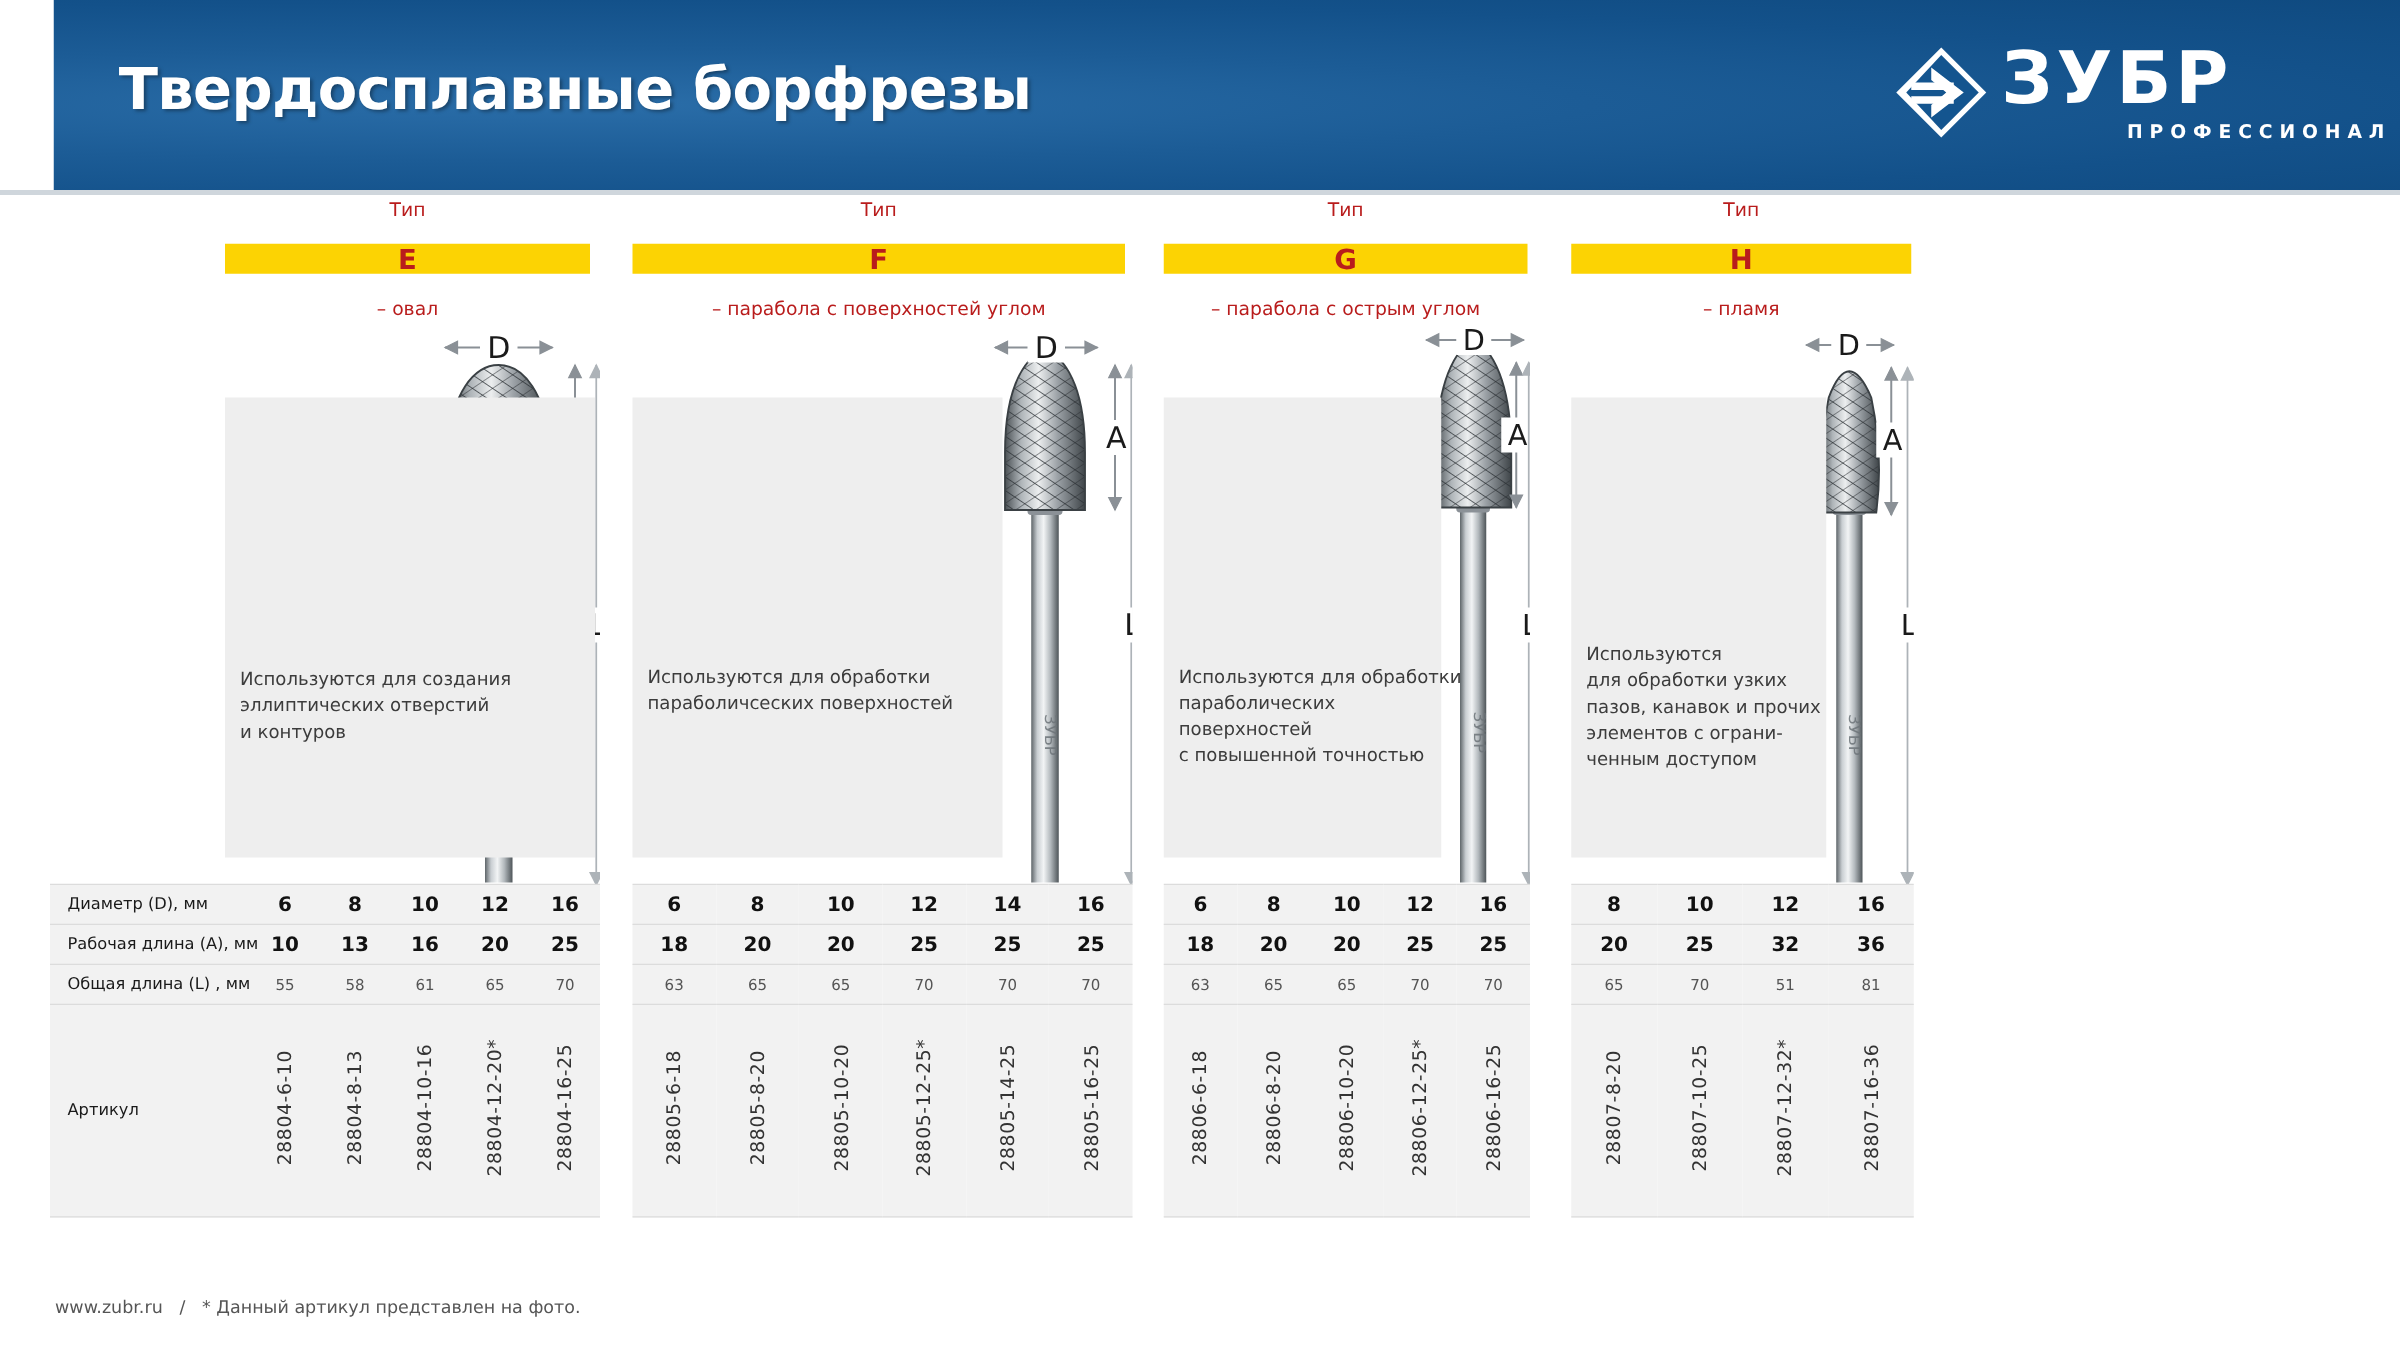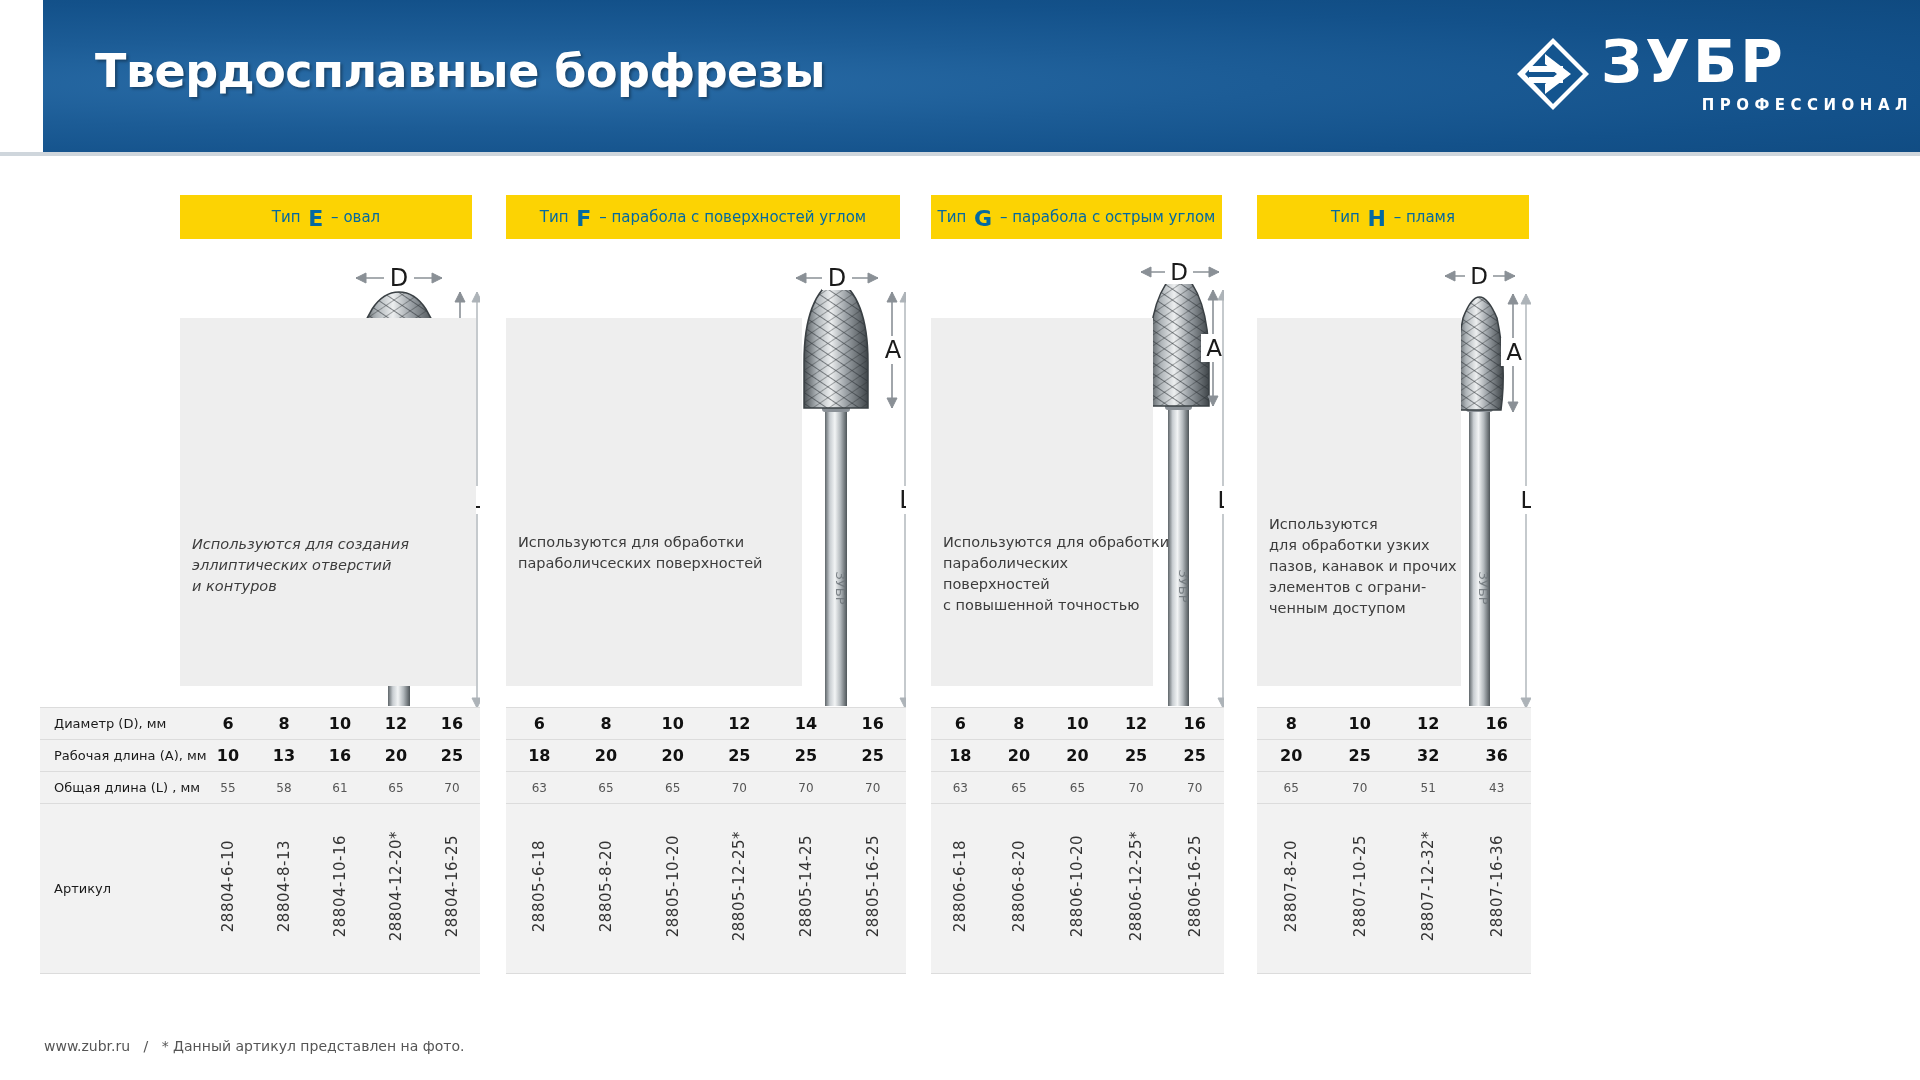--- a/index.html
+++ b/index.html
@@ -34,24 +34,25 @@
   }
 
   
   .col { position:absolute; top:156px; height:880px; }
   #col0 { left:40px;   width:440px; }
   #col1 { left:506px;  width:400px; }
   #col2 { left:931px;  width:293px; }
   #col3 { left:1257px; width:274px; }
 
   .type-bar {
-    position:absolute; top:39px; height:44px;
+    position:absolute; top:39px; height:24px;
     background:#fcd303; display:flex; align-items:center; justify-content:center;
-    font-size:15px; color:#0369a1; white-space:nowrap;
+    font-size:15px; color:#b91c1c; white-space:nowrap;
     font-family:"DejaVu Sans", sans-serif;
+    flex-direction:column;
   }
   .type-bar b { font-size:22px; font-weight:bold; padding:0 3px; position:relative; top:1px; }
 
   
   .illus { position:absolute; top:100px; left:0; right:0; height:520px; }
   .photo-bg { position:absolute; background:#eeeeee; }
   .desc {
     position:absolute; font-size:14.5px; line-height:1.45; color:#3c3c3c;
     font-family:"DejaVu Sans", sans-serif; white-space:pre-line;
   }
@@ -181,21 +182,21 @@
       </g>
 
       <g stroke="#adb3b8" fill="#adb3b8">
         <line x1="437" y1="36" x2="437" y2="452" stroke-width="1.4"></line>
         <polygon points="437,36 432,46 442,46"></polygon>
           <polygon points="437,452 432,442 442,442"></polygon>
         <rect x="425" y="230" width="26" height="28" fill="#ffffff" stroke="none"></rect>
         <text class="dimlabel" x="438" y="252" font-size="24" text-anchor="middle" stroke="none">L</text>
       </g>
     </svg>
-    <div class="desc" style="left:152px; top:278px; width:270px;font-style:italic;">Используются для создания
+    <div class="desc" style="left:152px; top:278px; width:270px;">Используются для создания
 эллиптических отверстий
 и контуров</div>
   </div>
 
   <table class="tbl">
     <tbody>
         <tr>
       <td class="lbl" style="width:160px">Диаметр (D), мм</td>
       <td class="v-bold">6</td>
       <td class="v-bold">8</td>
@@ -573,21 +574,21 @@
     <tr>
       <td class="v-bold">20</td>
       <td class="v-bold">25</td>
       <td class="v-bold">32</td>
       <td class="v-bold">36</td>
     </tr>
     <tr>
       <td class="v-plain">65</td>
       <td class="v-plain">70</td>
       <td class="v-plain">51</td>
-      <td class="v-plain">43</td>
+      <td class="v-plain">81</td>
     </tr>
     <tr class="art">
       <td><span class="art-rot">28807-8-20</span></td>
       <td><span class="art-rot">28807-10-25</span></td>
       <td><span class="art-rot">28807-12-32*</span></td>
       <td><span class="art-rot">28807-16-36</span></td>
     </tr>
   </tbody>
     </table>
 </div>

